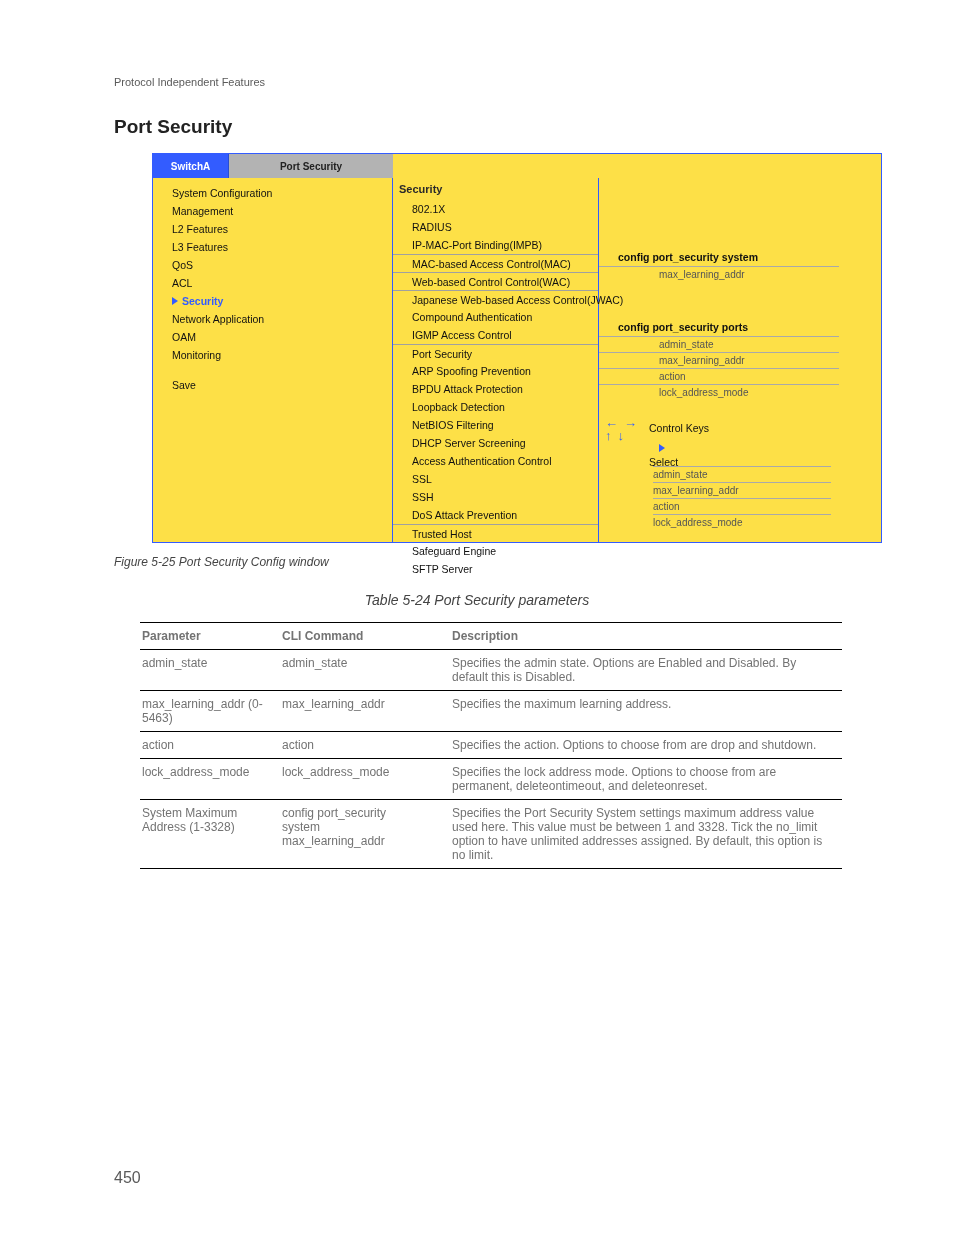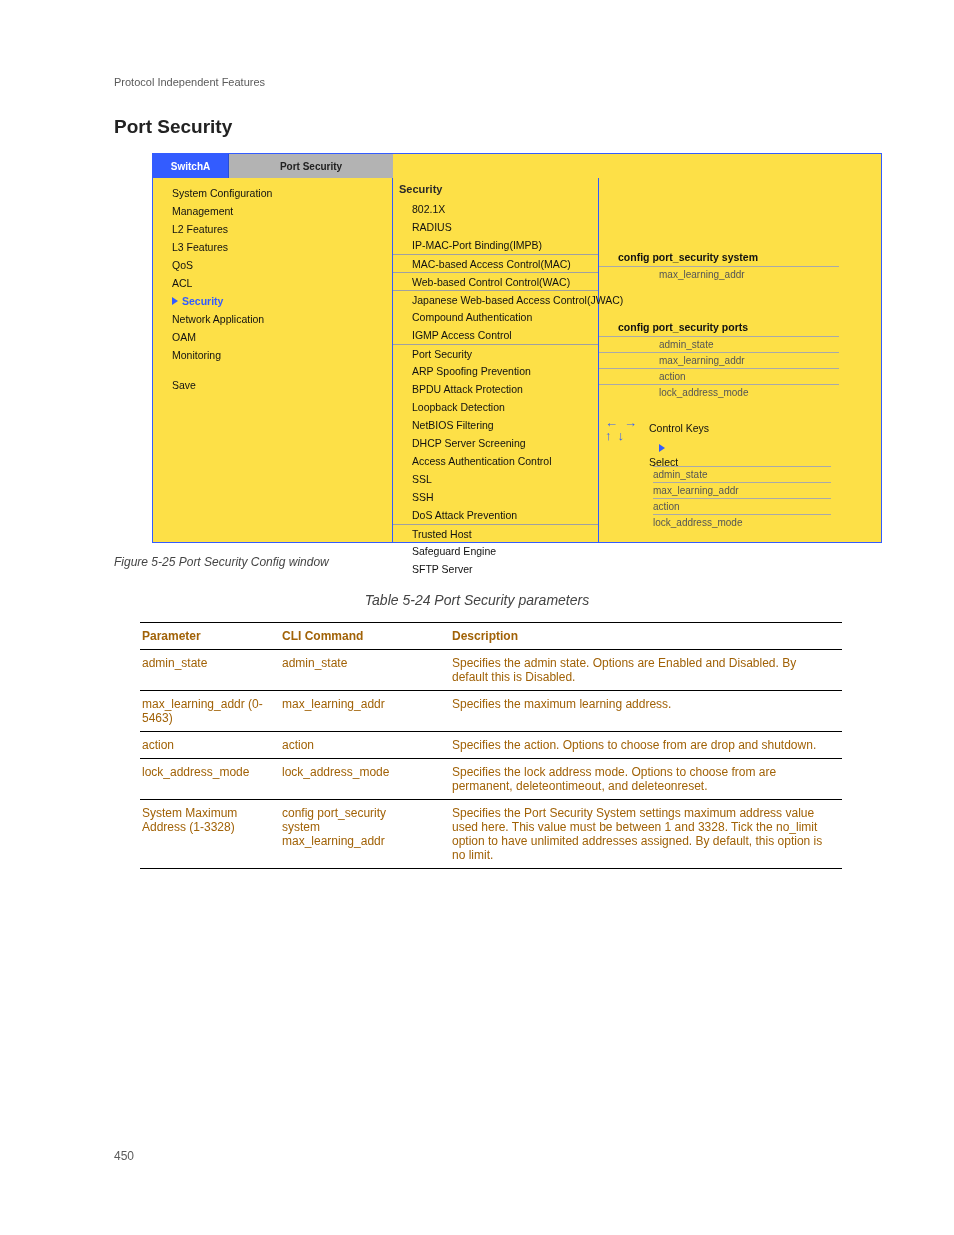--- a/index.html
+++ b/index.html
@@ -164,42 +164,42 @@
     text-align: center;
   }
   
   table.param {
     position: absolute;
     top: 622px;
     left: 140px;
     width: 702px;
     border-collapse: collapse;
     font-size: 12px;
-    color: #a16207;
+    color: #737373;
   }
   table.param th {
     text-align: left;
     font-weight: bold;
     padding: 6px 8px 6px 2px;
     border-bottom: 1px solid #000;
     border-top: 1px solid #000;
   }
   table.param td {
     padding: 6px 8px 6px 2px;
     vertical-align: top;
     border-bottom: 1px solid #000;
   }
   table.param .c1 { width: 140px; }
   table.param .c2 { width: 170px; }
   table.param .c3 { width: 392px; }
   .page-number {
     position: absolute;
-    bottom: 72px;
-    left: 114px;
-    font-size: 12px;
+    bottom: 48px;
+    left: 114px;
+    font-size: 16px;
     color: #5a5a5a;
   }
 </style>
 </head>
 <body>
 
 <div class="page-header-label">Protocol Independent Features</div>
 <div class="section-title">Port Security</div>
 
 <div class="menu-figure">

